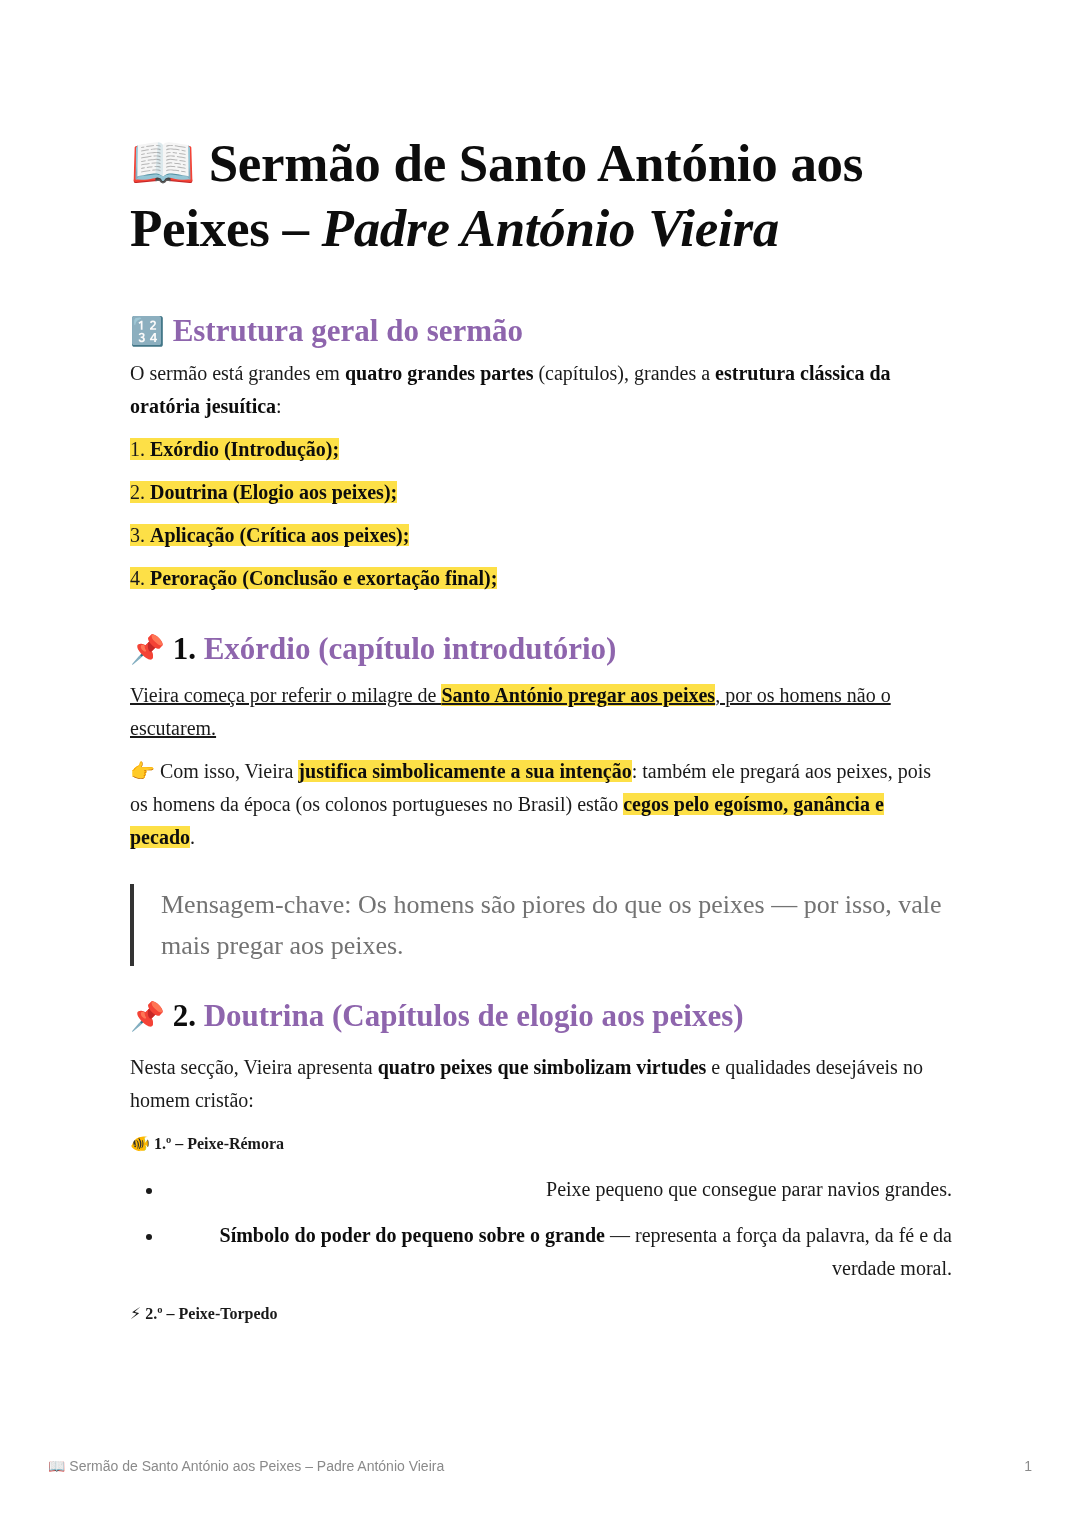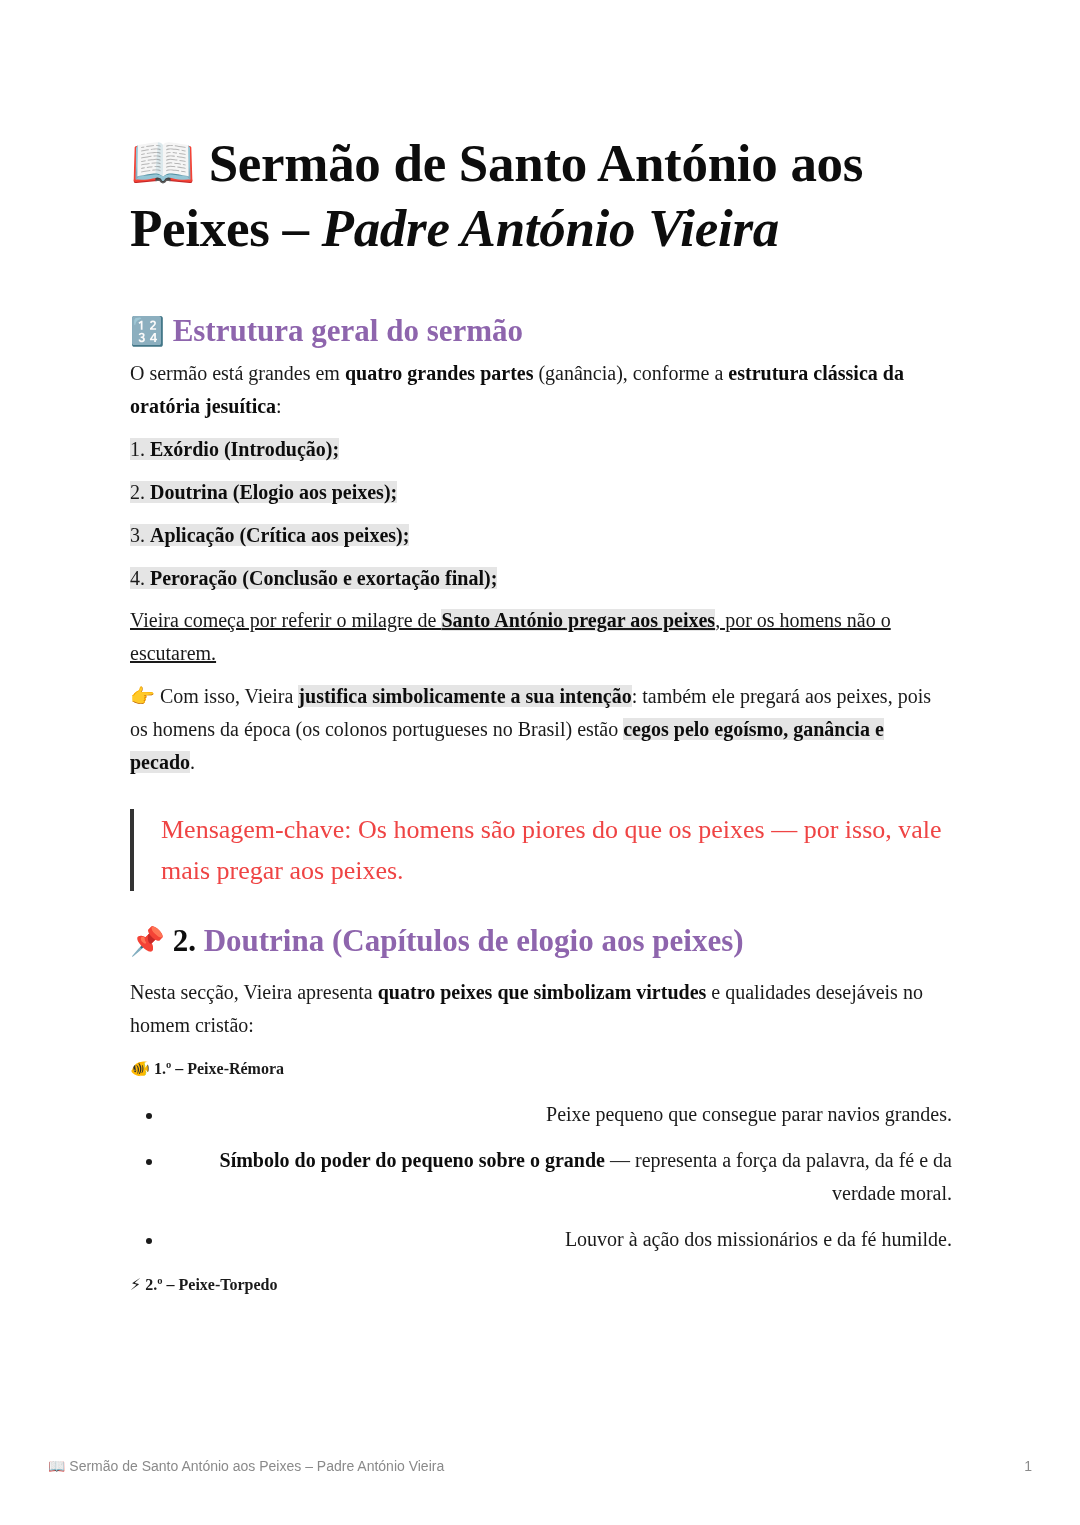--- a/index.html
+++ b/index.html
@@ -7,24 +7,24 @@
     body { position: relative; font-family: "Liberation Serif", serif; color: #1a1a1a; overflow: hidden; }
     .page { position: absolute; left: 130px; top: 130px; width: 822px; }
     h1.title { font-size: 53px; line-height: 65px; font-weight: 700; color: #0d0d0d; letter-spacing: -0.3px; }
     h1.title .ital { font-style: italic; text-align: right; }
     .emoji { font-family: "DejaVu Sans", sans-serif; font-weight: normal; font-style: normal; }
     h2.sec { font-size: 31px; line-height: 40px; font-weight: 700; color: #8e65ad; }
     h2.sec .num { color: #0d0d0d; }
     h2.sec .emoji { font-size: 28px; }
     p.body { font-size: 20px; line-height: 33px; color: #1a1a1a; }
     b, .bold { font-weight: 700; color: #0d0d0d; }
-    .hl { background: #e5e5e5; }
+    .hl { background: #fde047; }
     .olist .item { font-size: 20px; line-height: 33px; }
     .olist .item .n { font-weight: 400; }
-    blockquote { border-left: 4px solid #333333; padding-left: 27px; font-size: 26px; line-height: 41px; color: #ef4444; }
+    blockquote { border-left: 4px solid #333333; padding-left: 27px; font-size: 26px; line-height: 41px; color: #737373; }
     ul.bul { list-style: none; }
     ul.bul li { position: relative; padding-left: 39px; font-size: 20px; line-height: 33px; text-align: right; }
     ul.bul li::before { content: ""; position: absolute; left: 16px; top: 15px; width: 6px; height: 6px; border-radius: 50%; background: #1a1a1a; }
     .fish-h { font-size: 16px; line-height: 33px; font-weight: 700; }
     .footer { position: absolute; top: 1458px; left: 48px; right: 48px; font-family: "Liberation Sans", sans-serif; font-size: 14px; color: #8a8a8a; display: flex; justify-content: space-between; }
   </style>
 </head>
 <body>
 
 <div class="page">
@@ -32,29 +32,33 @@
   <h1 class="title">
     <span class="emoji">📖</span>
     <span>Sermão de Santo António aos Peixes – </span><span class="ital">Padre António Vieira</span>
   </h1>
 
   <h2 class="sec" style="margin-top:50px;">
     <span class="emoji">🔢</span>
     <span>Estrutura geral do sermão</span>
   </h2>
   <p class="body" style="margin-top:5px;">
-    <span>O sermão está grandes em </span><b>quatro grandes partes</b><span> (ganância), conforme a </span><b>estrutura clássica da oratória jesuítica</b><span>:</span>
+    <span>O sermão está grandes em </span><b>quatro grandes partes</b><span> (capítulos), grandes a </span><b>estrutura clássica da oratória jesuítica</b><span>:</span>
   </p>
   <div class="olist" style="margin-top:10px;">
     <div class="item"><span class="hl"><span class="n">1. </span><b>Exórdio (Introdução);</b></span></div>
     <div class="item" style="margin-top:10px;"><span class="hl"><span class="n">2. </span><b>Doutrina (Elogio aos peixes);</b></span></div>
     <div class="item" style="margin-top:10px;"><span class="hl"><span class="n">3. </span><b>Aplicação (Crítica aos peixes);</b></span></div>
     <div class="item" style="margin-top:10px;"><span class="hl"><span class="n">4. </span><b>Peroração (Conclusão e exortação final);</b></span></div>
   </div>
 
+  <h2 class="sec" style="margin-top:34px;">
+    <span class="emoji">📌</span>
+    <span class="num">1. </span><span>Exórdio (capítulo introdutório)</span>
+  </h2>
   <p class="body" style="margin-top:9px;text-decoration:underline;">
     <span>Vieira começa por referir o milagre de </span><b class="hl">Santo António pregar aos peixes</b><span>, por os homens não o escutarem.</span>
   </p>
   <p class="body" style="margin-top:10px;">
     <span class="emoji">👉</span><span> Com isso, Vieira </span><b class="hl">justifica simbolicamente a sua intenção</b><span>: também ele pregará aos peixes, pois os homens da época (os colonos portugueses no Brasil) estão </span><b class="hl">cegos pelo egoísmo, ganância e pecado</b><span>.</span>
   </p>
   <blockquote style="margin-top:30px;">Mensagem-chave: Os homens são piores do que os peixes — por isso, vale mais pregar aos peixes.</blockquote>
 
   <h2 class="sec" style="margin-top:30px;">
     <span class="emoji">📌</span>
@@ -63,21 +67,20 @@
   <p class="body" style="margin-top:14px;">
     <span>Nesta secção, Vieira apresenta </span><b>quatro peixes que simbolizam virtudes</b><span> e qualidades desejáveis no homem cristão:</span>
   </p>
   <div class="fish-h" style="margin-top:10px;">
     <span class="emoji">🐠</span>
     <span>1.º – Peixe-Rémora</span>
   </div>
   <ul class="bul" style="margin-top:13px;">
     <li><span>Peixe pequeno que consegue parar navios grandes.</span></li>
     <li style="margin-top:13px;"><b>Símbolo do poder do pequeno sobre o grande</b><span> — representa a força da palavra, da fé e da verdade moral.</span></li>
-    <li style="margin-top:13px;"><span>Louvor à ação dos missionários e da fé humilde.</span></li>
   </ul>
   <div class="fish-h" style="margin-top:12px;">
     <span class="emoji">⚡</span>
     <span>2.º – Peixe-Torpedo</span>
   </div>
 </div>
 
 <div class="footer">
   <span><span class="emoji">📖</span> <span>Sermão de Santo António aos Peixes – Padre António Vieira</span></span>
   <span>1</span>

